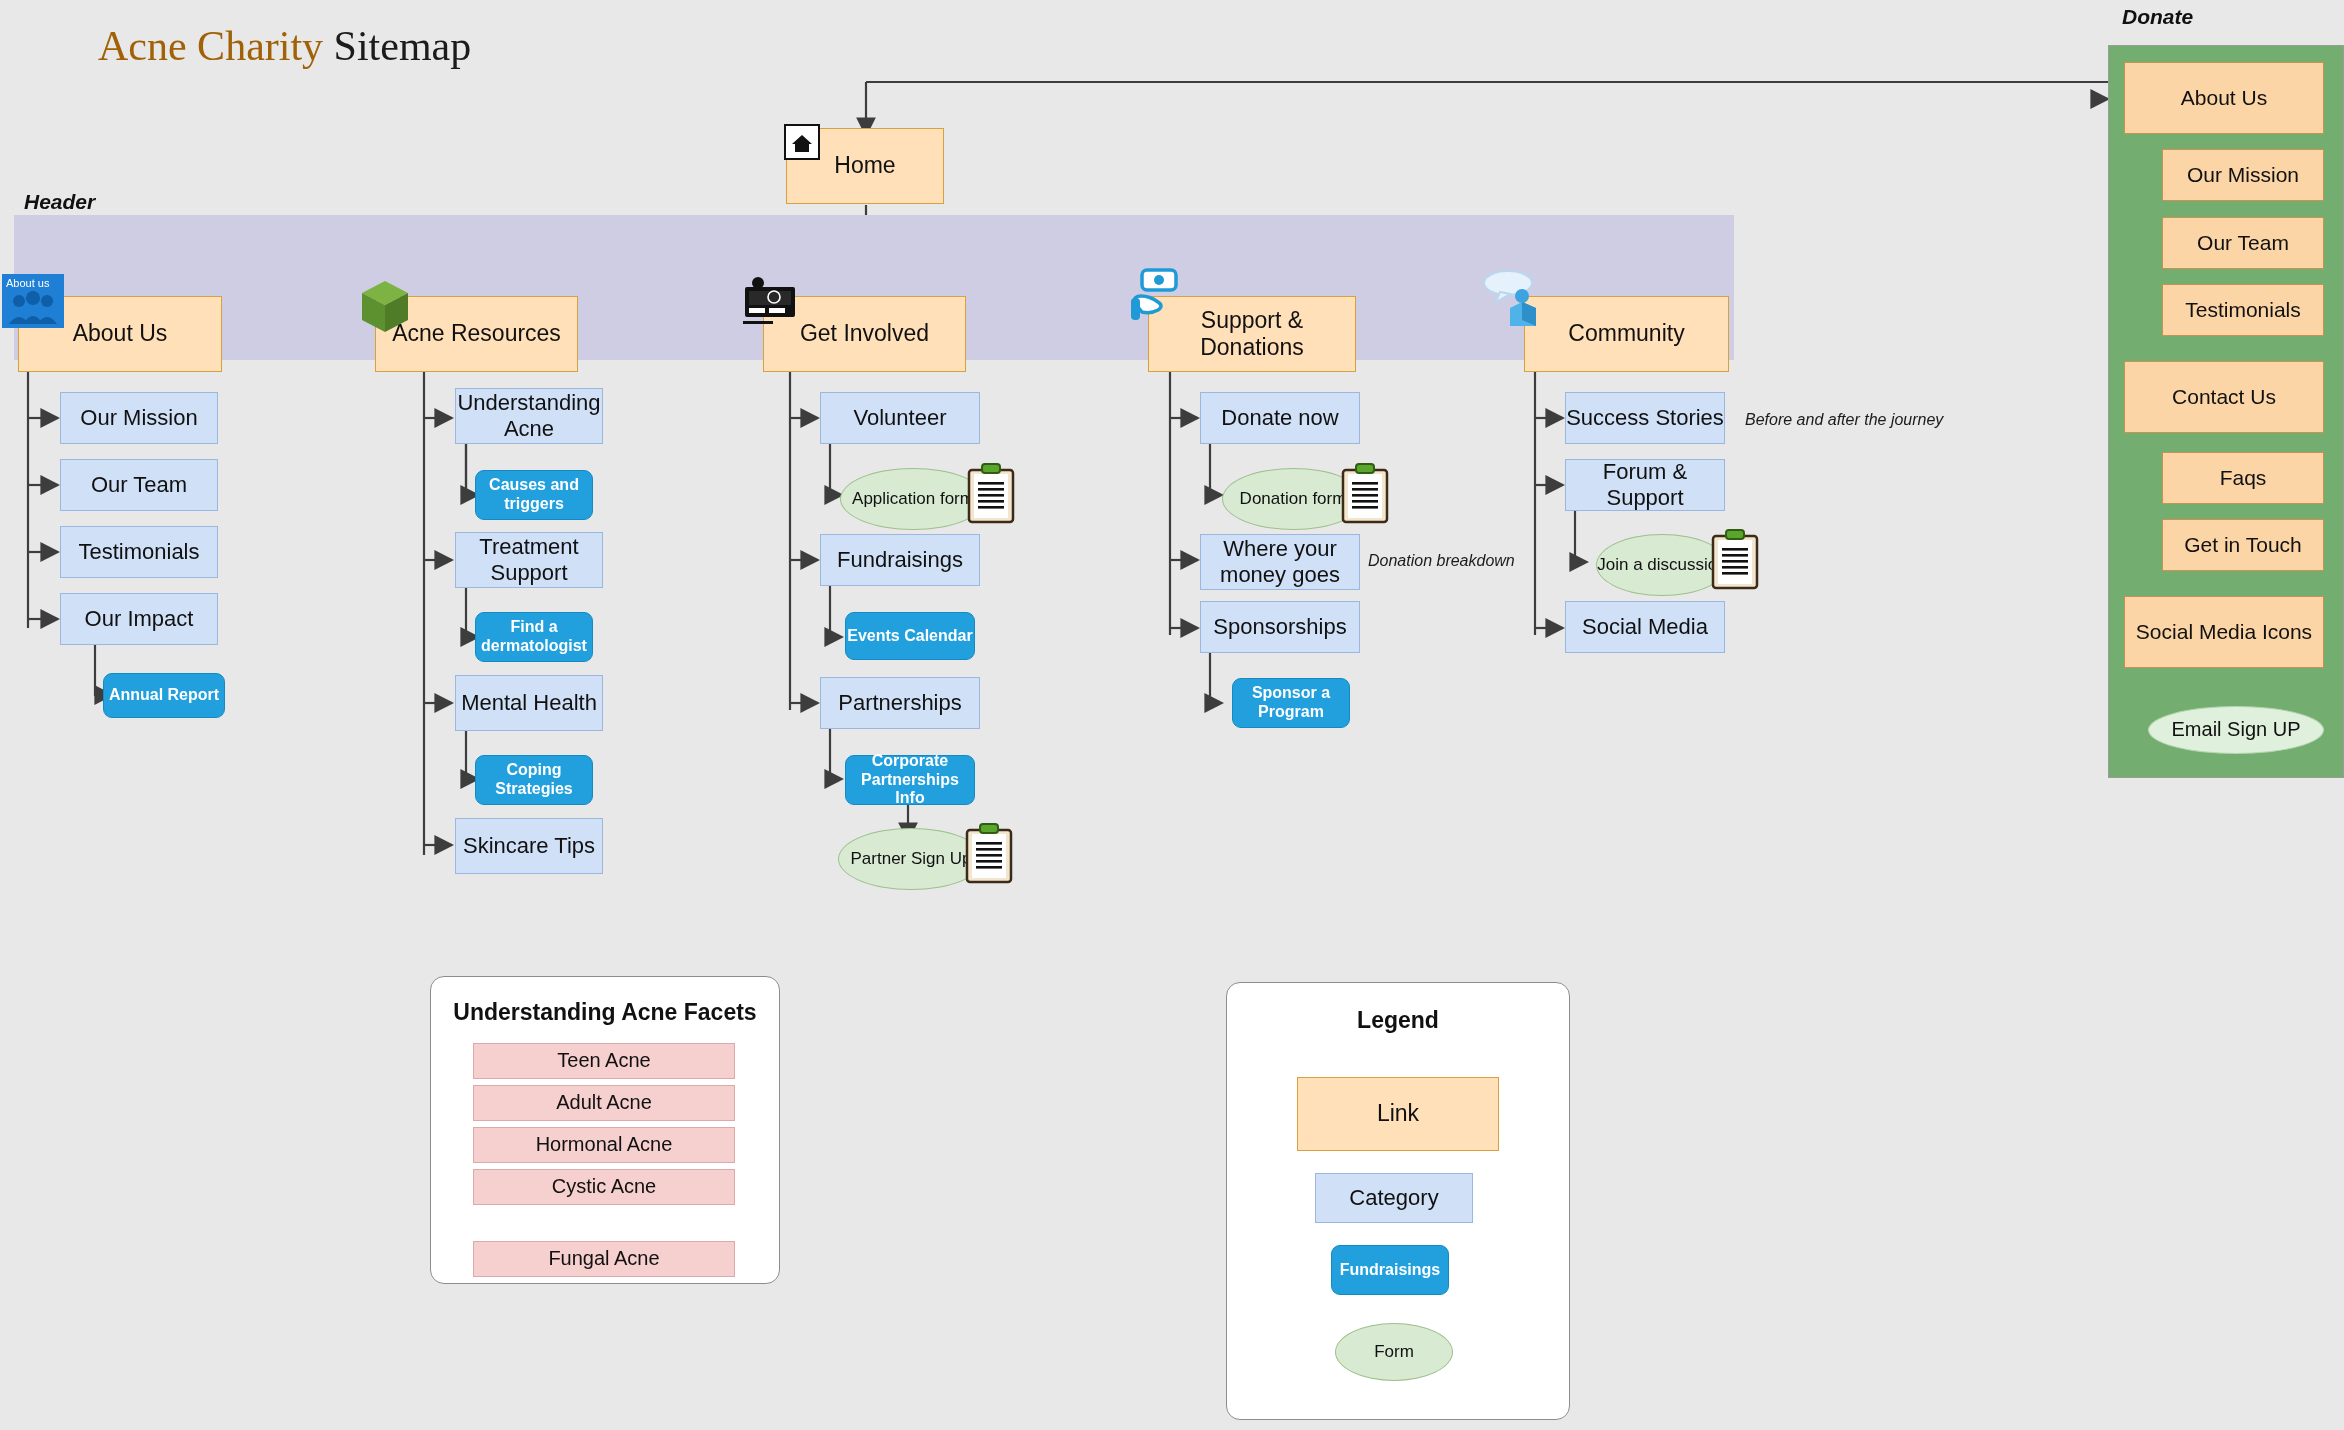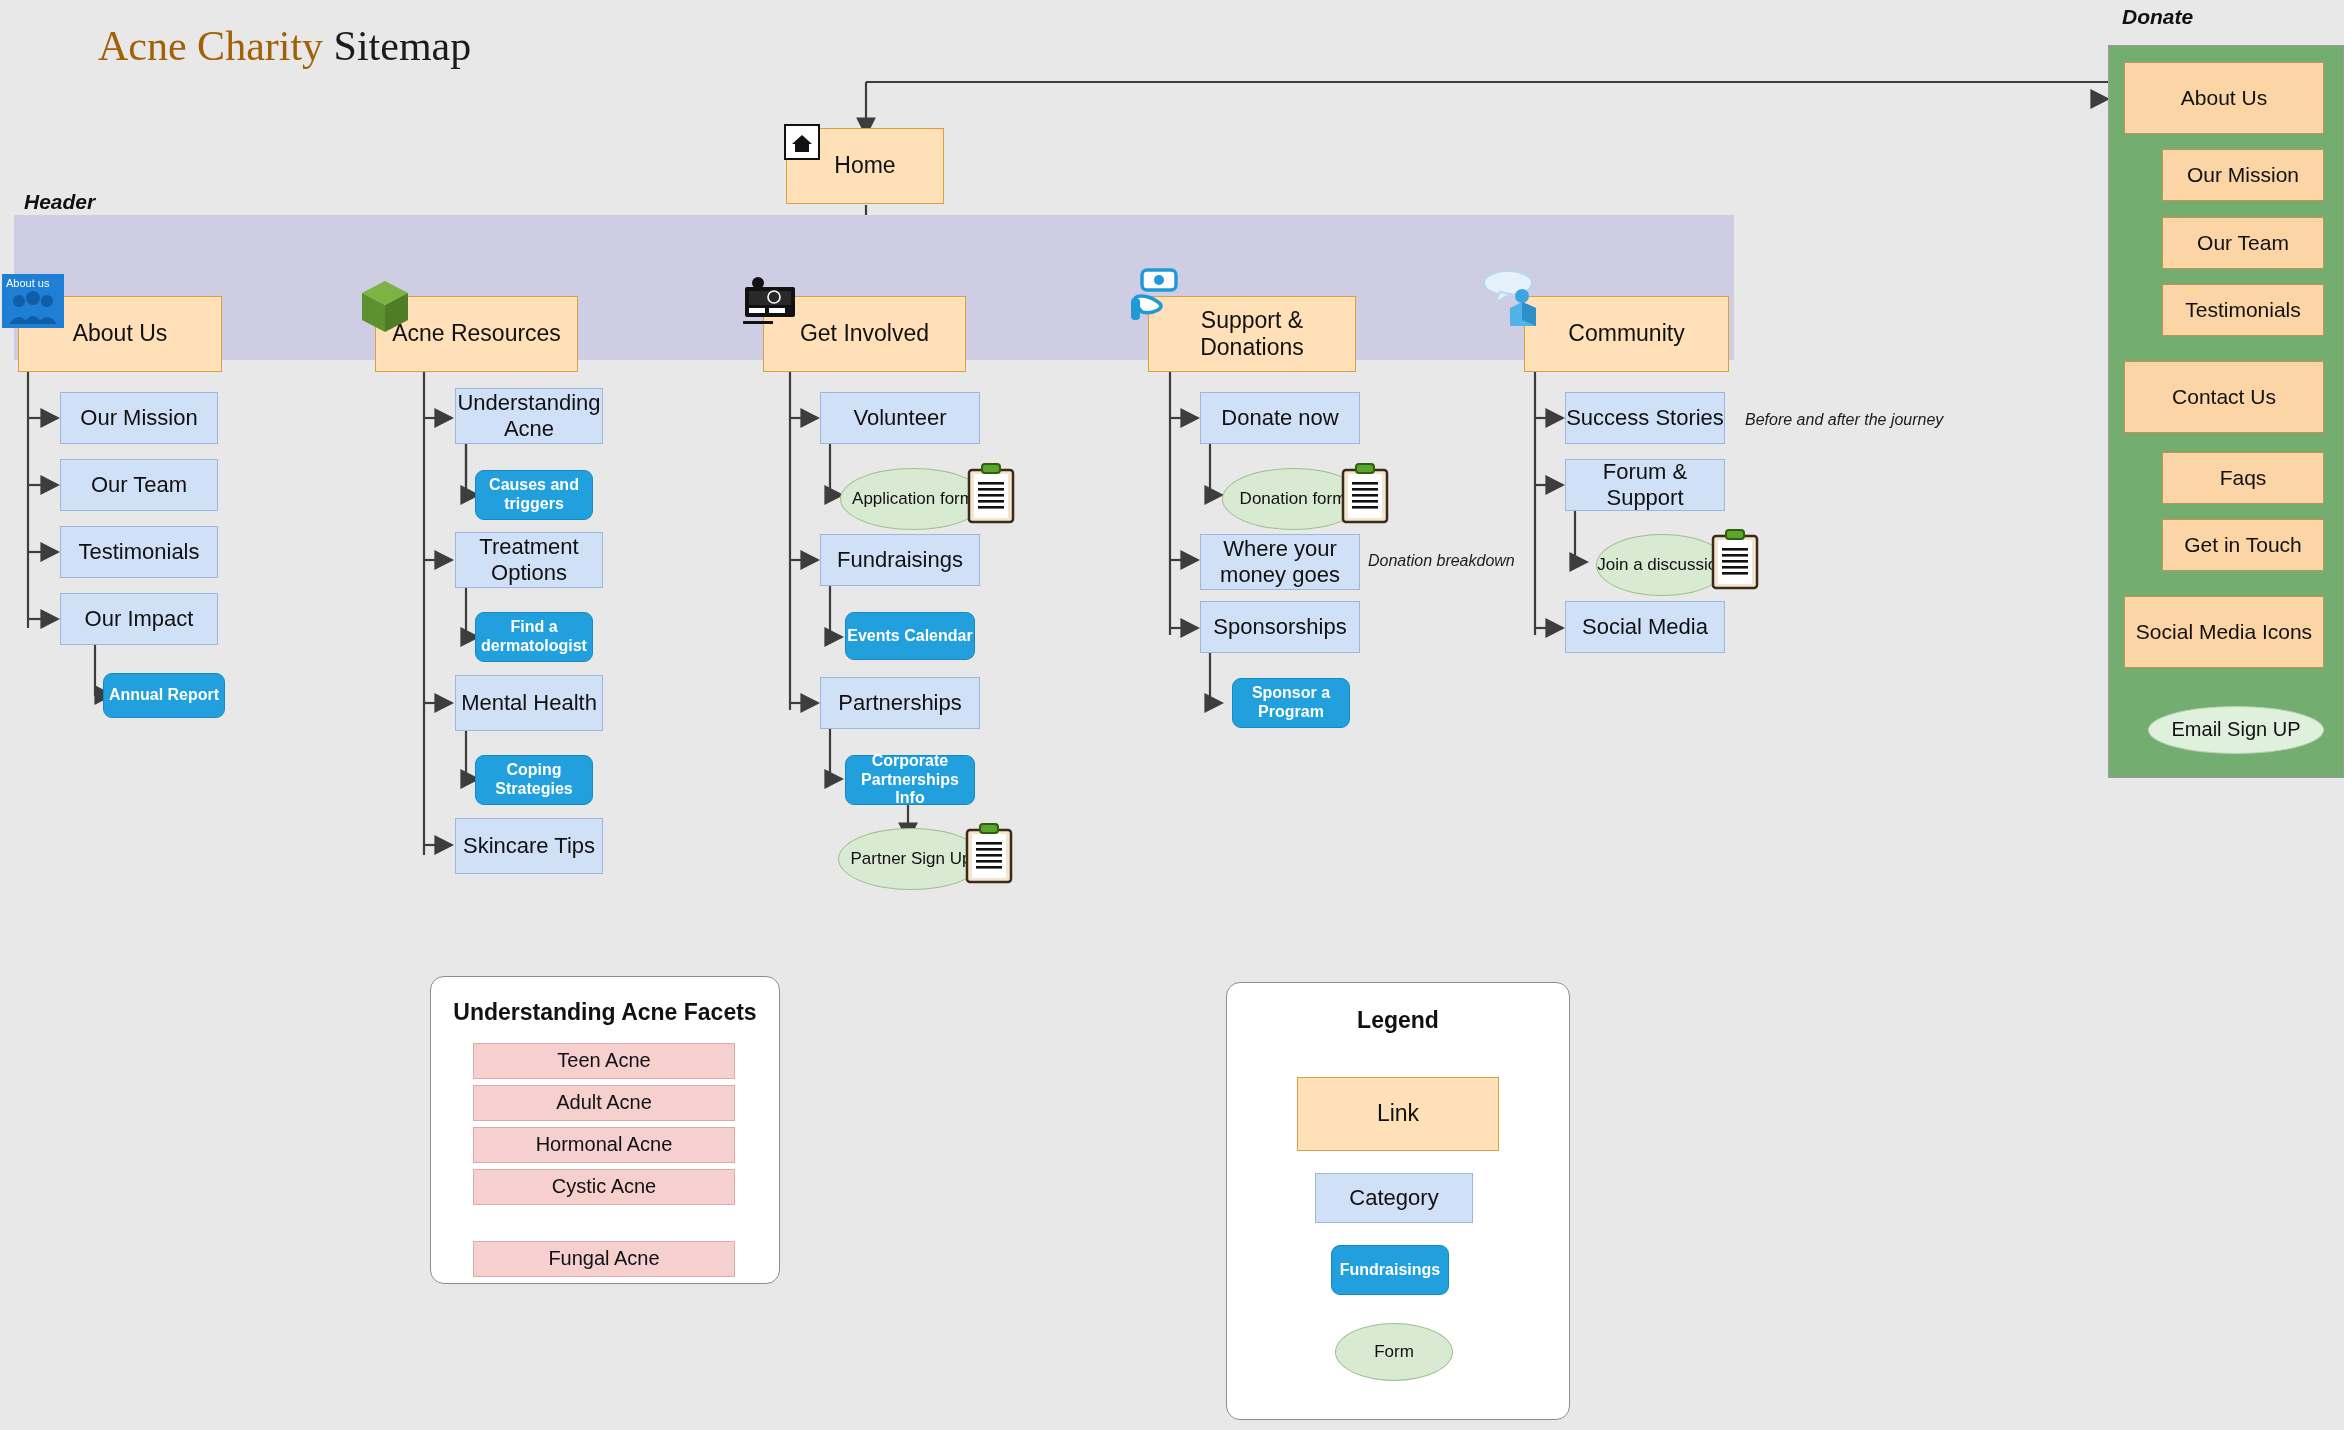--- a/index.html
+++ b/index.html
@@ -225,21 +225,21 @@
   </svg>
 
   <div class="abs node cat-box" style="left:455px;top:388px;width:148px;height:56px;">
     <span>Understanding Acne</span>
     </div>
   <div class="abs node sub-box" style="left:475px;top:470px;width:118px;height:50px;">
     <span>Causes and triggers</span>
     </div>
 
   <div class="abs node cat-box" style="left:455px;top:532px;width:148px;height:56px;">
-    <span>Treatment Options</span>
+    <span>Treatment Support</span>
     </div>
   <div class="abs node sub-box" style="left:475px;top:612px;width:118px;height:50px;">
     <span>Find a dermatologist</span>
     </div>
 
   <div class="abs node cat-box" style="left:455px;top:675px;width:148px;height:56px;">
     <span>Mental Health</span>
     </div>
   <div class="abs node sub-box" style="left:475px;top:755px;width:118px;height:50px;">
     <span>Coping Strategies</span>

